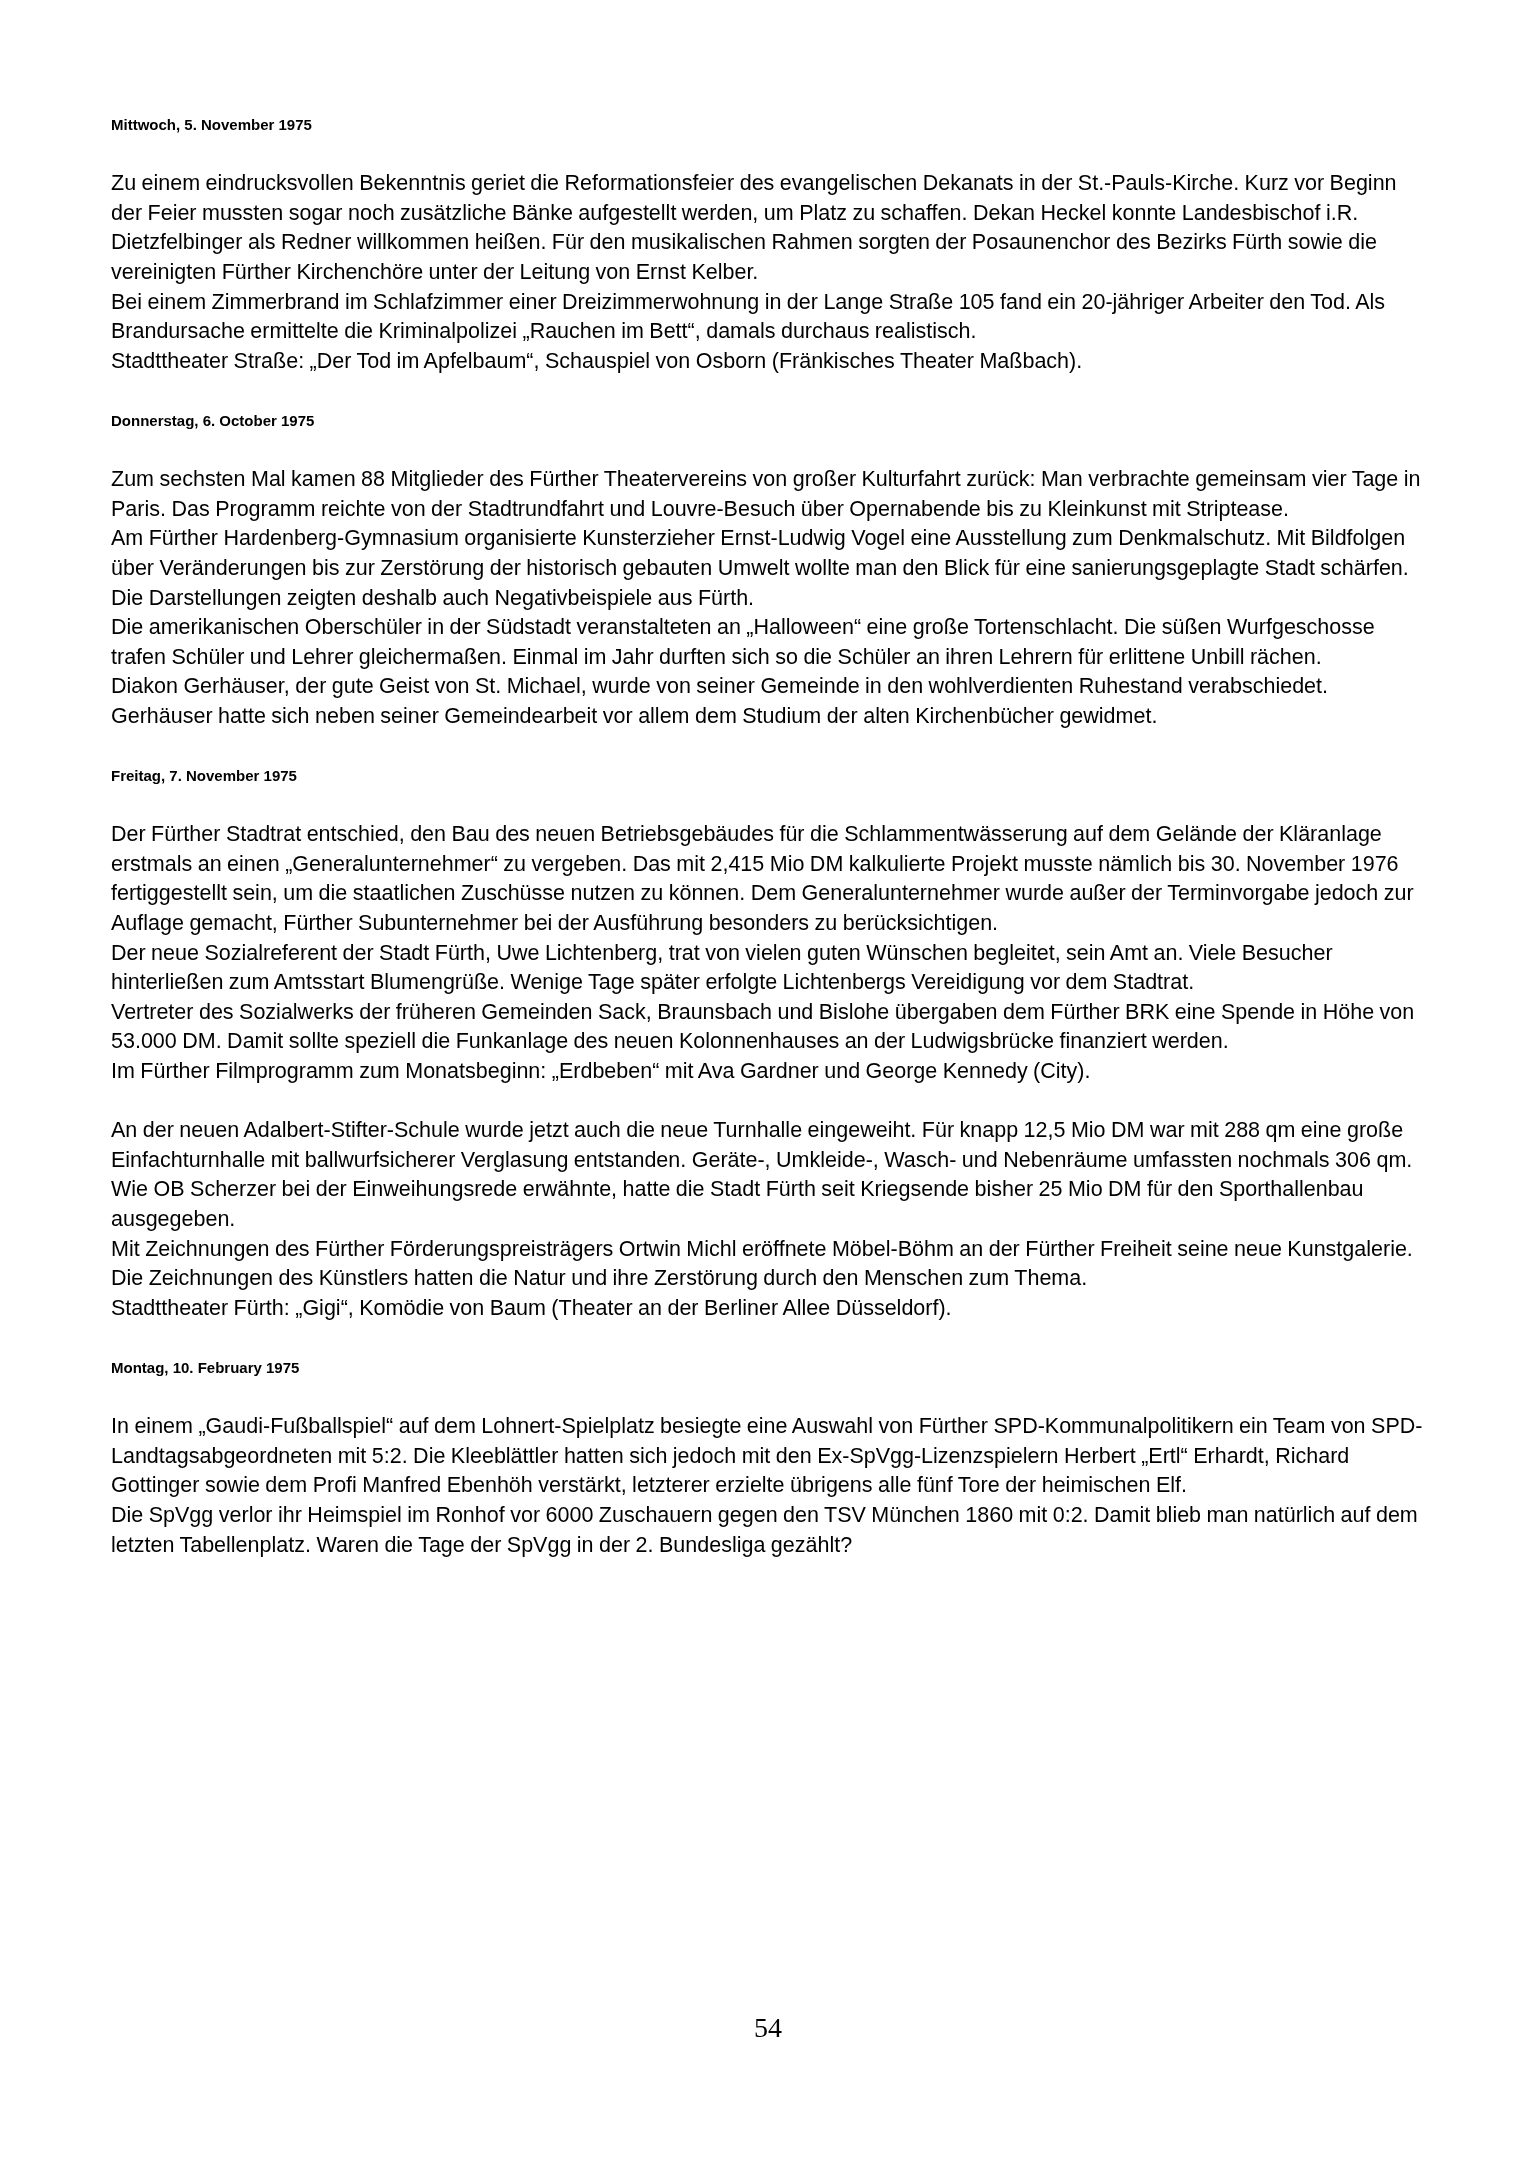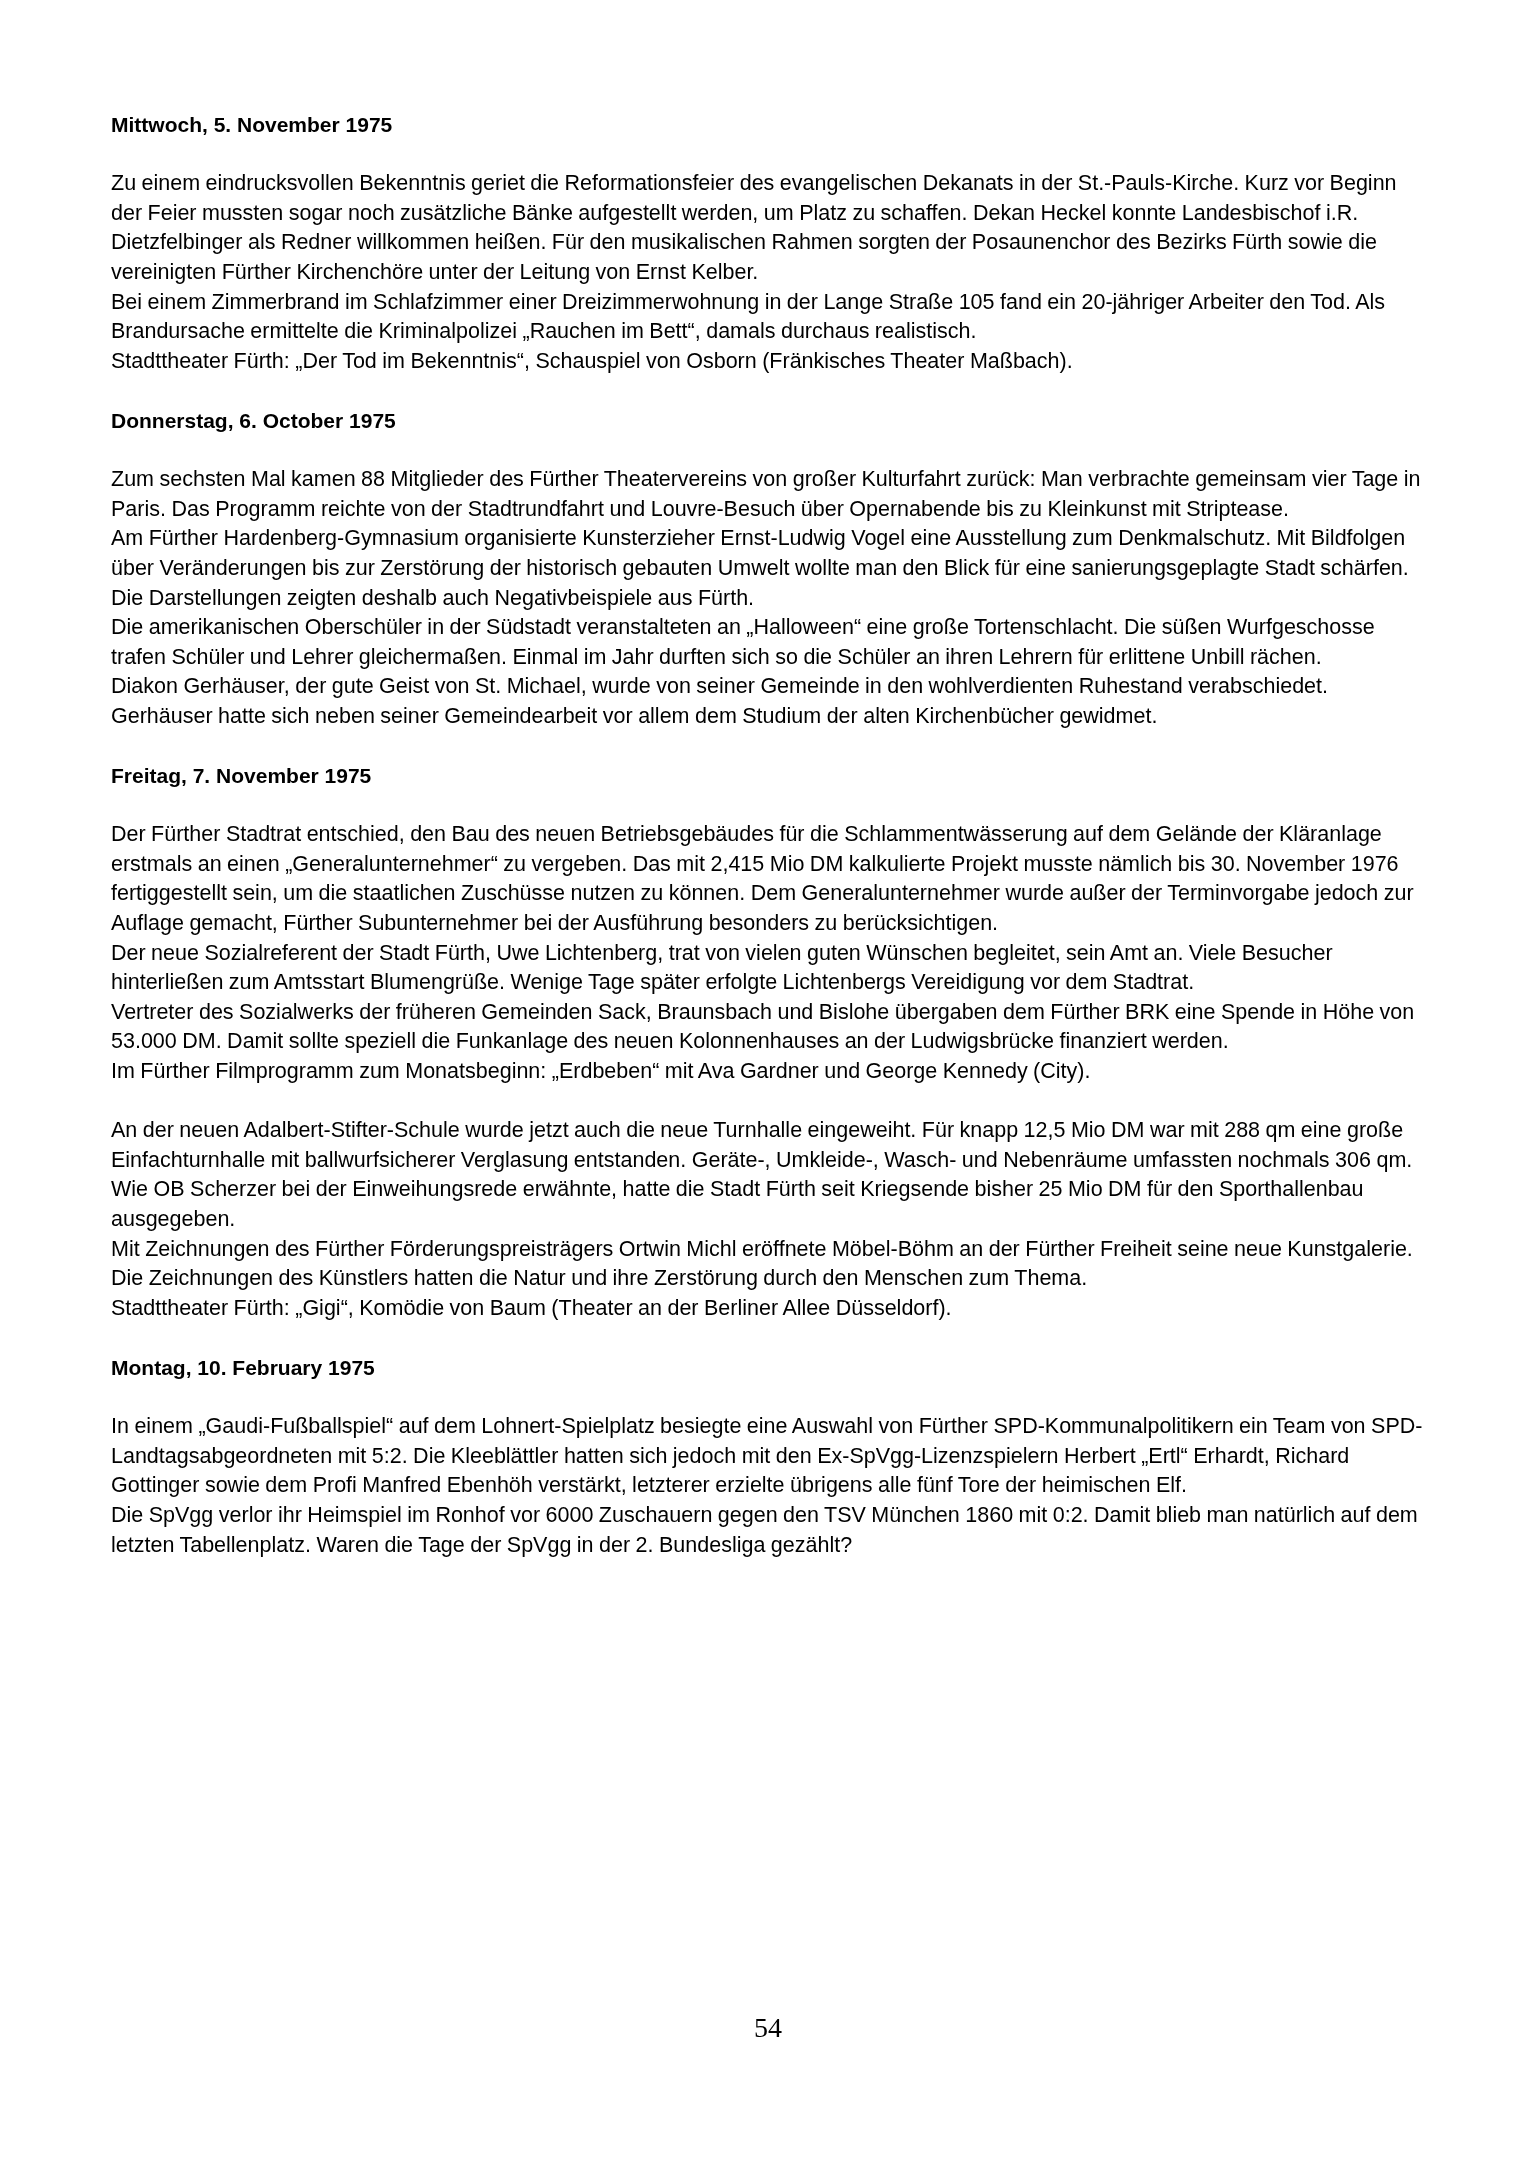--- a/index.html
+++ b/index.html
@@ -21,21 +21,21 @@
       width: 1320px;
       font-family: "Liberation Sans", sans-serif;
       font-size: 21.5px;
       line-height: 29.6px;
     }
     .entry {
       margin: 0;
     }
     .entry-heading {
       font-weight: bold;
-      font-size: 21px;
+      font-size: 15px;
       line-height: 29.6px;
       margin: 0 0 29.6px 0;
     }
     .entry-body {
       margin: 0 0 29.6px 0;
     }
     .para {
       margin: 0;
       word-spacing: -0.5px;
     }
@@ -53,21 +53,21 @@
 </head>
 <body>
 
 <div class="page">
 
   <section class="entry">
     <h2 class="entry-heading">Mittwoch, 5. November 1975</h2>
     <div class="entry-body">
       <p class="para">Zu einem eindrucksvollen Bekenntnis geriet die Reformationsfeier des evangelischen Dekanats in der St.-Pauls-Kirche. Kurz vor Beginn der Feier mussten sogar noch zusätzliche Bänke aufgestellt werden, um Platz zu schaffen. Dekan Heckel konnte Landesbischof i.R. Dietzfelbinger als Redner willkommen heißen. Für den musikalischen Rahmen sorgten der Posaunenchor des Bezirks Fürth sowie die vereinigten Fürther Kirchenchöre unter der Leitung von Ernst Kelber.</p>
       <p class="para">Bei einem Zimmerbrand im Schlafzimmer einer Dreizimmerwohnung in der Lange Straße 105 fand ein 20-jähriger Arbeiter den Tod. Als Brandursache ermittelte die Kriminalpolizei „Rauchen im Bett“, damals durchaus realistisch.</p>
-      <p class="para">Stadttheater Fürth: „Der Tod im Bekenntnis“, Schauspiel von Osborn (Fränkisches Theater Maßbach).</p>
+      <p class="para">Stadttheater Straße: „Der Tod im Apfelbaum“, Schauspiel von Osborn (Fränkisches Theater Maßbach).</p>
     </div>
   </section>
 
   <section class="entry">
     <h2 class="entry-heading">Donnerstag, 6. October 1975</h2>
     <div class="entry-body">
       <p class="para">Zum sechsten Mal kamen 88 Mitglieder des Fürther Theatervereins von großer Kulturfahrt zurück: Man verbrachte gemeinsam vier Tage in Paris. Das Programm reichte von der Stadtrundfahrt und Louvre-Besuch über Opernabende bis zu Kleinkunst mit Striptease.</p>
       <p class="para">Am Fürther Hardenberg-Gymnasium organisierte Kunsterzieher Ernst-Ludwig Vogel eine Ausstellung zum Denkmalschutz. Mit Bildfolgen über Veränderungen bis zur Zerstörung der historisch gebauten Umwelt wollte man den Blick für eine sanierungsgeplagte Stadt schärfen. Die Darstellungen zeigten deshalb auch Negativbeispiele aus Fürth.</p>
       <p class="para">Die amerikanischen Oberschüler in der Südstadt veranstalteten an „Halloween“ eine große Tortenschlacht. Die süßen Wurfgeschosse trafen Schüler und Lehrer gleichermaßen. Einmal im Jahr durften sich so die Schüler an ihren Lehrern für erlittene Unbill rächen.</p>
       <p class="para">Diakon Gerhäuser, der gute Geist von St. Michael, wurde von seiner Gemeinde in den wohlverdienten Ruhestand verabschiedet. Gerhäuser hatte sich neben seiner Gemeindearbeit vor allem dem Studium der alten Kirchenbücher gewidmet.</p>

